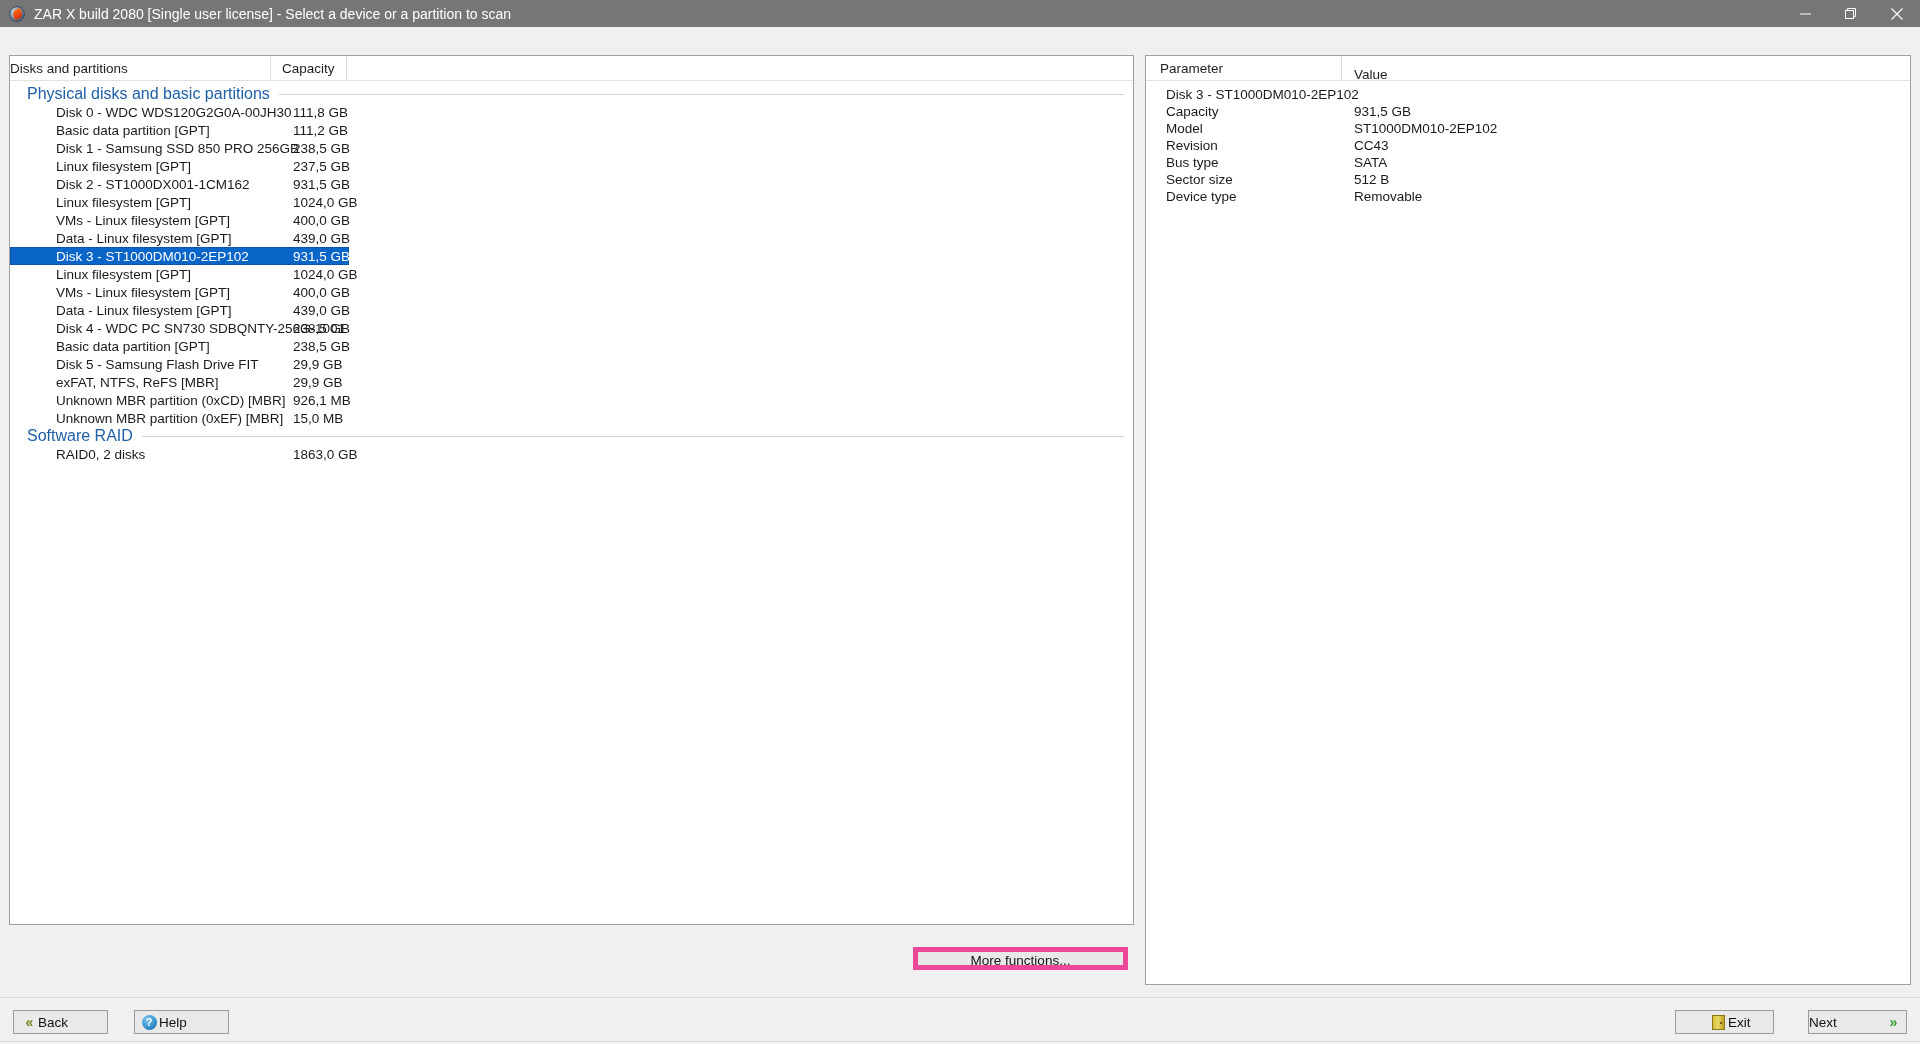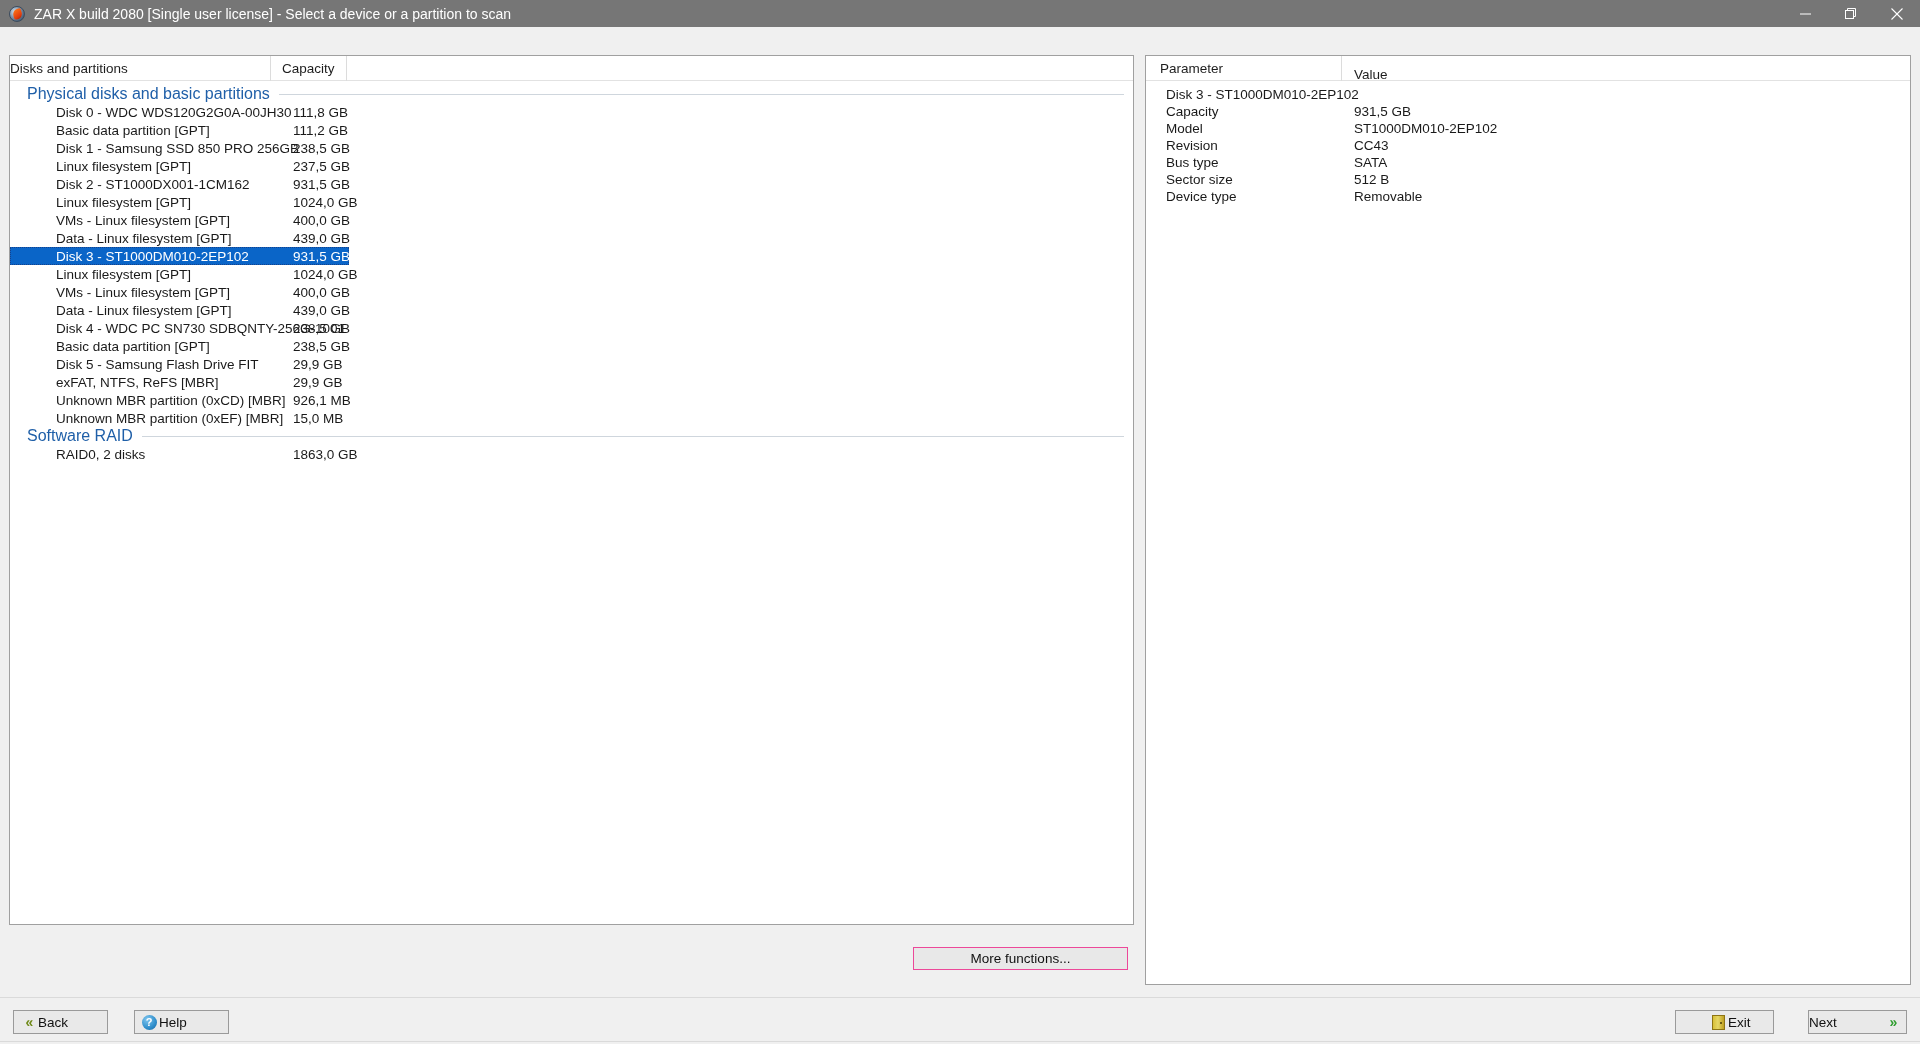--- a/index.html
+++ b/index.html
@@ -133,21 +133,21 @@
     outline-offset: -1px;
     width: 339px;
   }
 
   
   #more-functions {
     position: absolute;
     left: 913px; top: 920px;
     width: 215px; height: 23px;
     background: #e8e8e8;
-    border: 1px solid #ec4899;
+    border: 5px solid #ec4899;
     font-family: "Liberation Sans", sans-serif;
     font-size: 13.5px;
     color: #111111;
     cursor: default;
   }
 
   
   #right-panel {
     position: absolute;
     left: 1145px; top: 28px;

